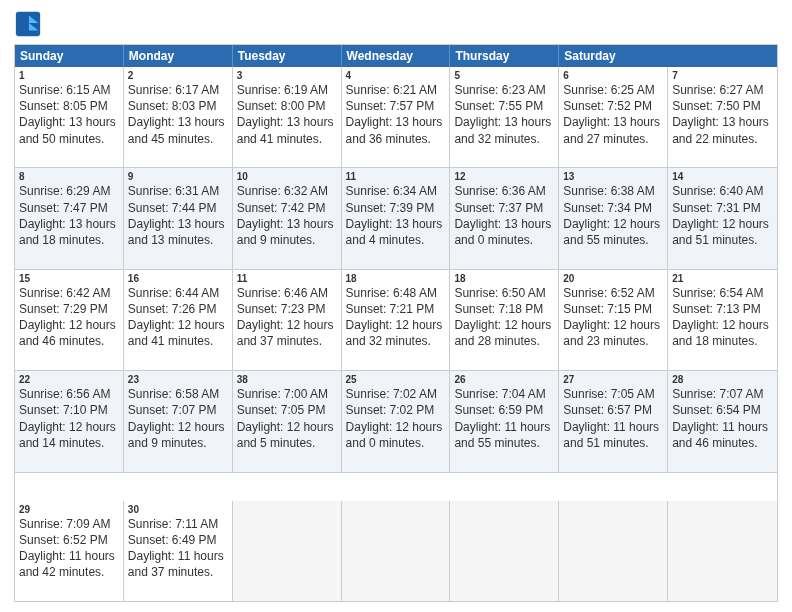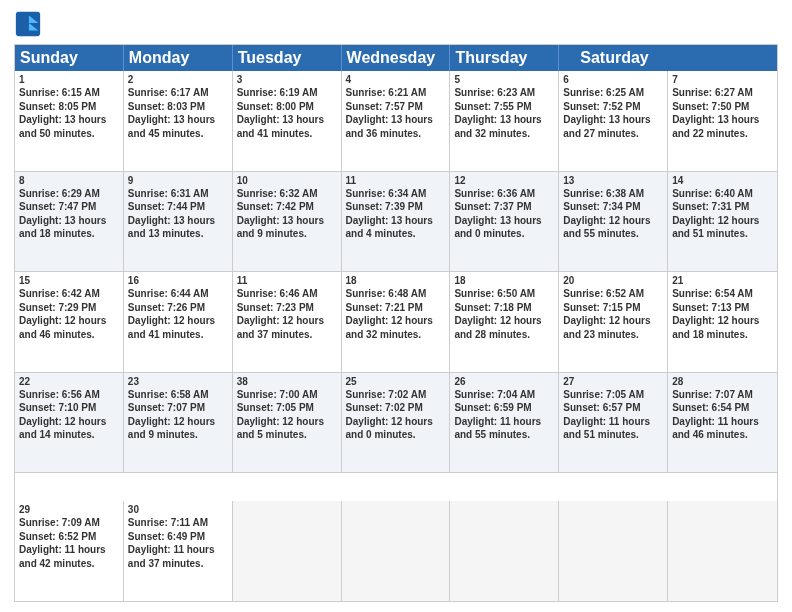--- a/index.html
+++ b/index.html
@@ -56,27 +56,27 @@
       flex-direction: column;
       border: 1px solid #ccc;
     }
     .cal-header {
       display: grid;
       grid-template-columns: repeat(7, 1fr);
       background: #2b6cb0;
     }
     .cal-header-cell {
       color: #fff;
-      font-size: 16px;
+      font-size: 12px;
       font-weight: bold;
       padding: 4px 5px;
       border-right: 1px solid #5a8fd0;
       text-align: left;
     }
-    .cal-header-cell:last-child { border-right: none; margin-left: 16px; }
+    .cal-header-cell:last-child { border-right: none; }
     .cal-body {
       flex: 1;
       display: flex;
       flex-direction: column;
     }
     .cal-row {
       display: grid;
       grid-template-columns: repeat(7, 1fr);
       flex: 1;
       border-bottom: 1px solid #ccc;
@@ -93,24 +93,23 @@
     .cal-cell:last-child { border-right: none; }
     .cal-cell.empty { background: #f5f5f5; }
     .cal-cell.alt-row { background: #f0f4f8; }
     .day-num {
       font-size: 10px;
       font-weight: bold;
       margin-bottom: 1px;
       display: block;
     }
     .cell-text {
-      font-size: 10px;
+      font-size: 12px;
       line-height: 1.35;
       color: #333;
-      font-weight: bold;
     }
   </style>
 </head>
 <body>
 
 <div class="page">
   <div class="header">
     <div class="logo">
       <svg class="logo-icon" viewBox="0 0 30 30">
         <rect x="2" y="2" width="26" height="26" rx="3" fill="#1a5fa8"></rect>

